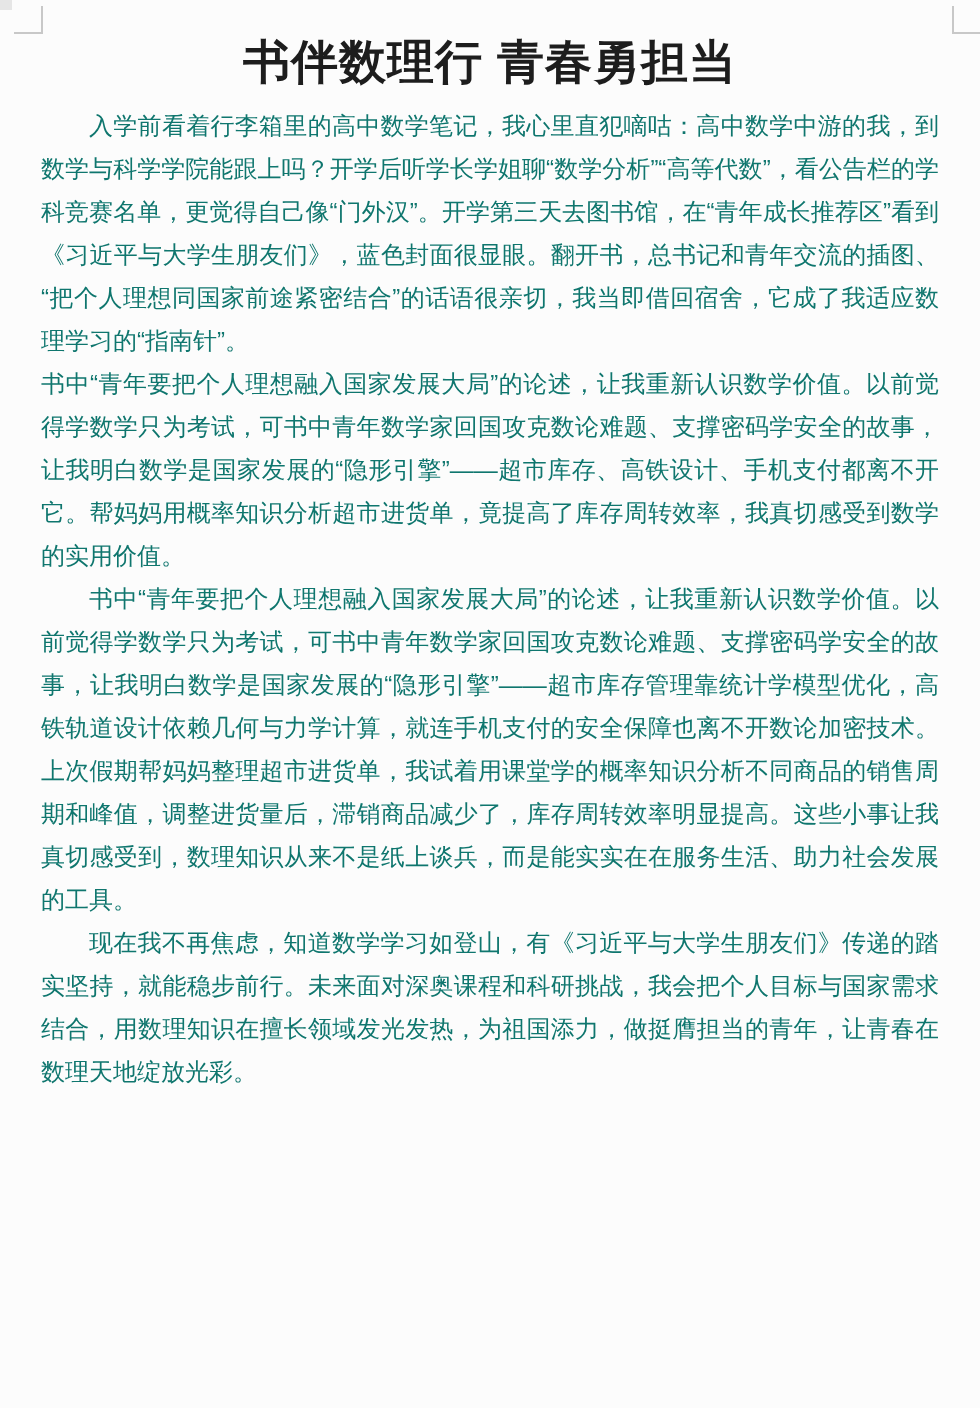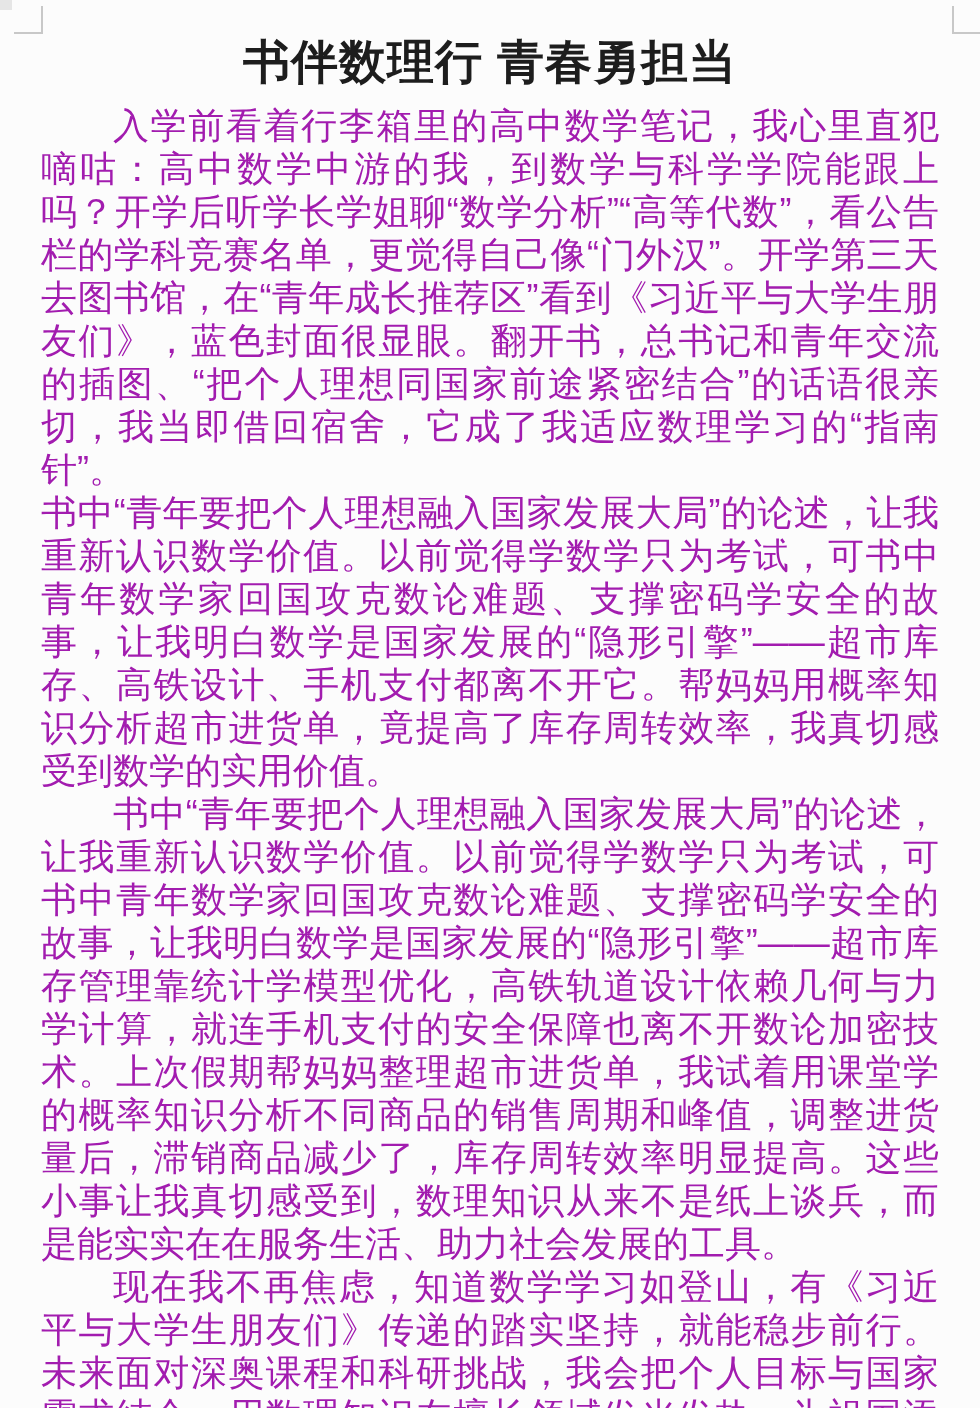--- a/index.html
+++ b/index.html
@@ -51,26 +51,26 @@
     font-weight: 700;
     letter-spacing: 1px;
     color: #1d1d1d;
     white-space: pre;
   }
   .content {
     padding: 5px 41px 0 41px;
   }
   .content p {
     margin: 0;
-    font-size: 36px;
+    font-size: 24px;
     line-height: 43px;
     text-align: justify;
     text-justify: inter-ideograph;
     word-break: break-all;
-    color: #a21caf;
+    color: #0f766e;
   }
   .content p.indent {
     text-indent: 2em;
   }
 </style>
 </head>
 <body>
 
 <div class="page">
 

